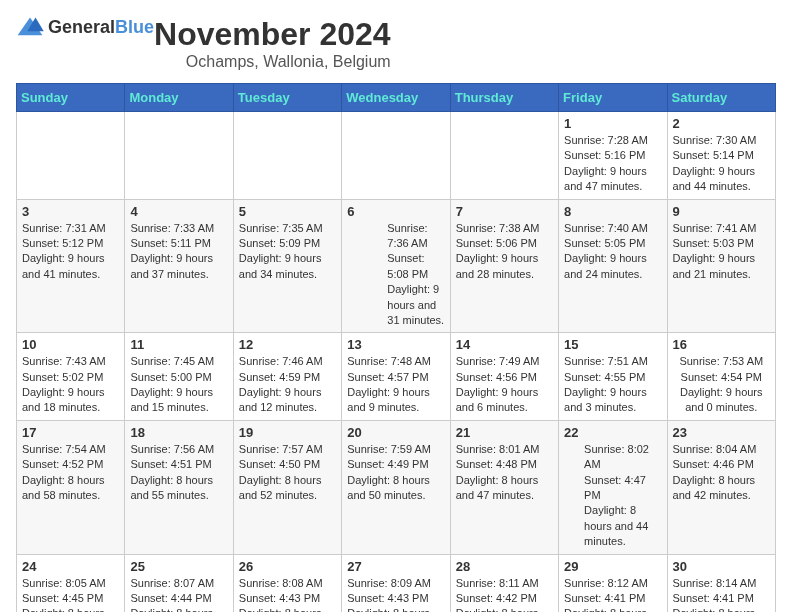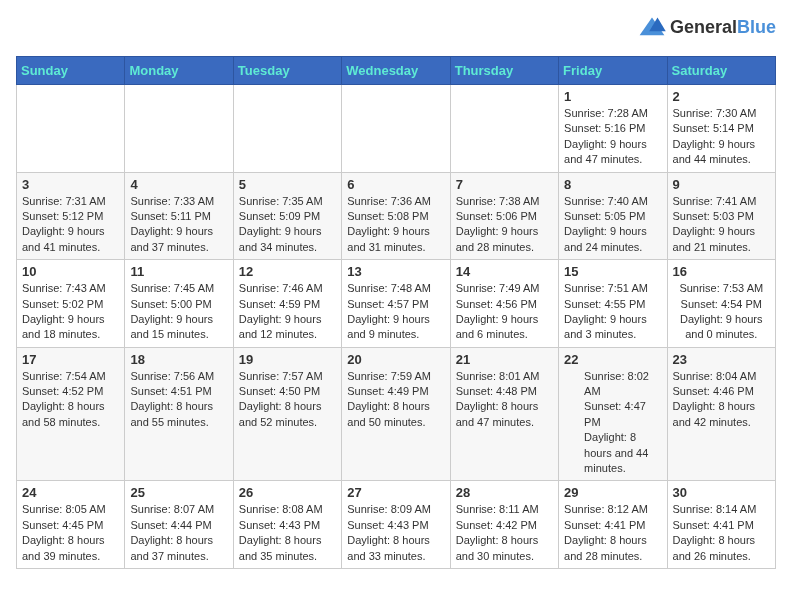--- a/index.html
+++ b/index.html
@@ -5,23 +5,23 @@
     * { box-sizing: border-box; margin: 0; padding: 0; }
     body {
       font-family: Arial, sans-serif;
       background: #fff;
       width: 792px;
       min-height: 612px;
       padding: 16px;
     }
     .header-area {
       display: flex;
-      justify-content: flex-end;
+      justify-content: flex-start;
       align-items: flex-start;
-      margin-bottom: 18px;
+      margin-bottom: 12px;
     }
     .logo {
       display: flex;
       align-items: center;
       gap: 4px;
     }
     .logo-icon {
       width: 28px;
       height: 22px;
     }
@@ -84,20 +84,24 @@
 
 <div class="header-area">
   <div class="logo">
     <svg class="logo-icon" viewBox="0 0 40 32" xmlns="http://www.w3.org/2000/svg">
       <polygon points="20,2 38,28 2,28" fill="#4a90d9"></polygon>
       <polygon points="28,2 40,22 16,22" fill="#2a6abf"></polygon>
     </svg>
     <div>
       <span style="font-size:18px;font-weight:bold;color:#333;">General</span><span style="font-size:18px;font-weight:bold;color:#4a90d9;">Blue</span>
     </div>
+  </div>
+  <div class="title-area">
+    <div class="month-title">November 2024</div>
+    <div class="location-title">Ochamps, Wallonia, Belgium</div>
   </div>
 </div>
 
 <table class="calendar">
   <thead>
     <tr>
       <th>Sunday</th>
       <th>Monday</th>
       <th>Tuesday</th>
       <th>Wednesday</th>
@@ -140,21 +144,21 @@
 Daylight: 9 hours and 37 minutes.</div>
         </td>
         <td>
           <span class="day-number">5</span>
           <div class="day-info" style="white-space: pre-line;">Sunrise: 7:35 AM
 Sunset: 5:09 PM
 Daylight: 9 hours and 34 minutes.</div>
         </td>
         <td>
           <span class="day-number">6</span>
-          <div class="day-info" style="white-space: pre-line;">Sunrise: 7:36 AM
+          <div class="day-info" style="white-space: pre-line; margin-left: 40px;">Sunrise: 7:36 AM
 Sunset: 5:08 PM
 Daylight: 9 hours and 31 minutes.</div>
         </td>
         <td>
           <span class="day-number">7</span>
           <div class="day-info" style="white-space: pre-line;">Sunrise: 7:38 AM
 Sunset: 5:06 PM
 Daylight: 9 hours and 28 minutes.</div>
         </td>
         <td>

